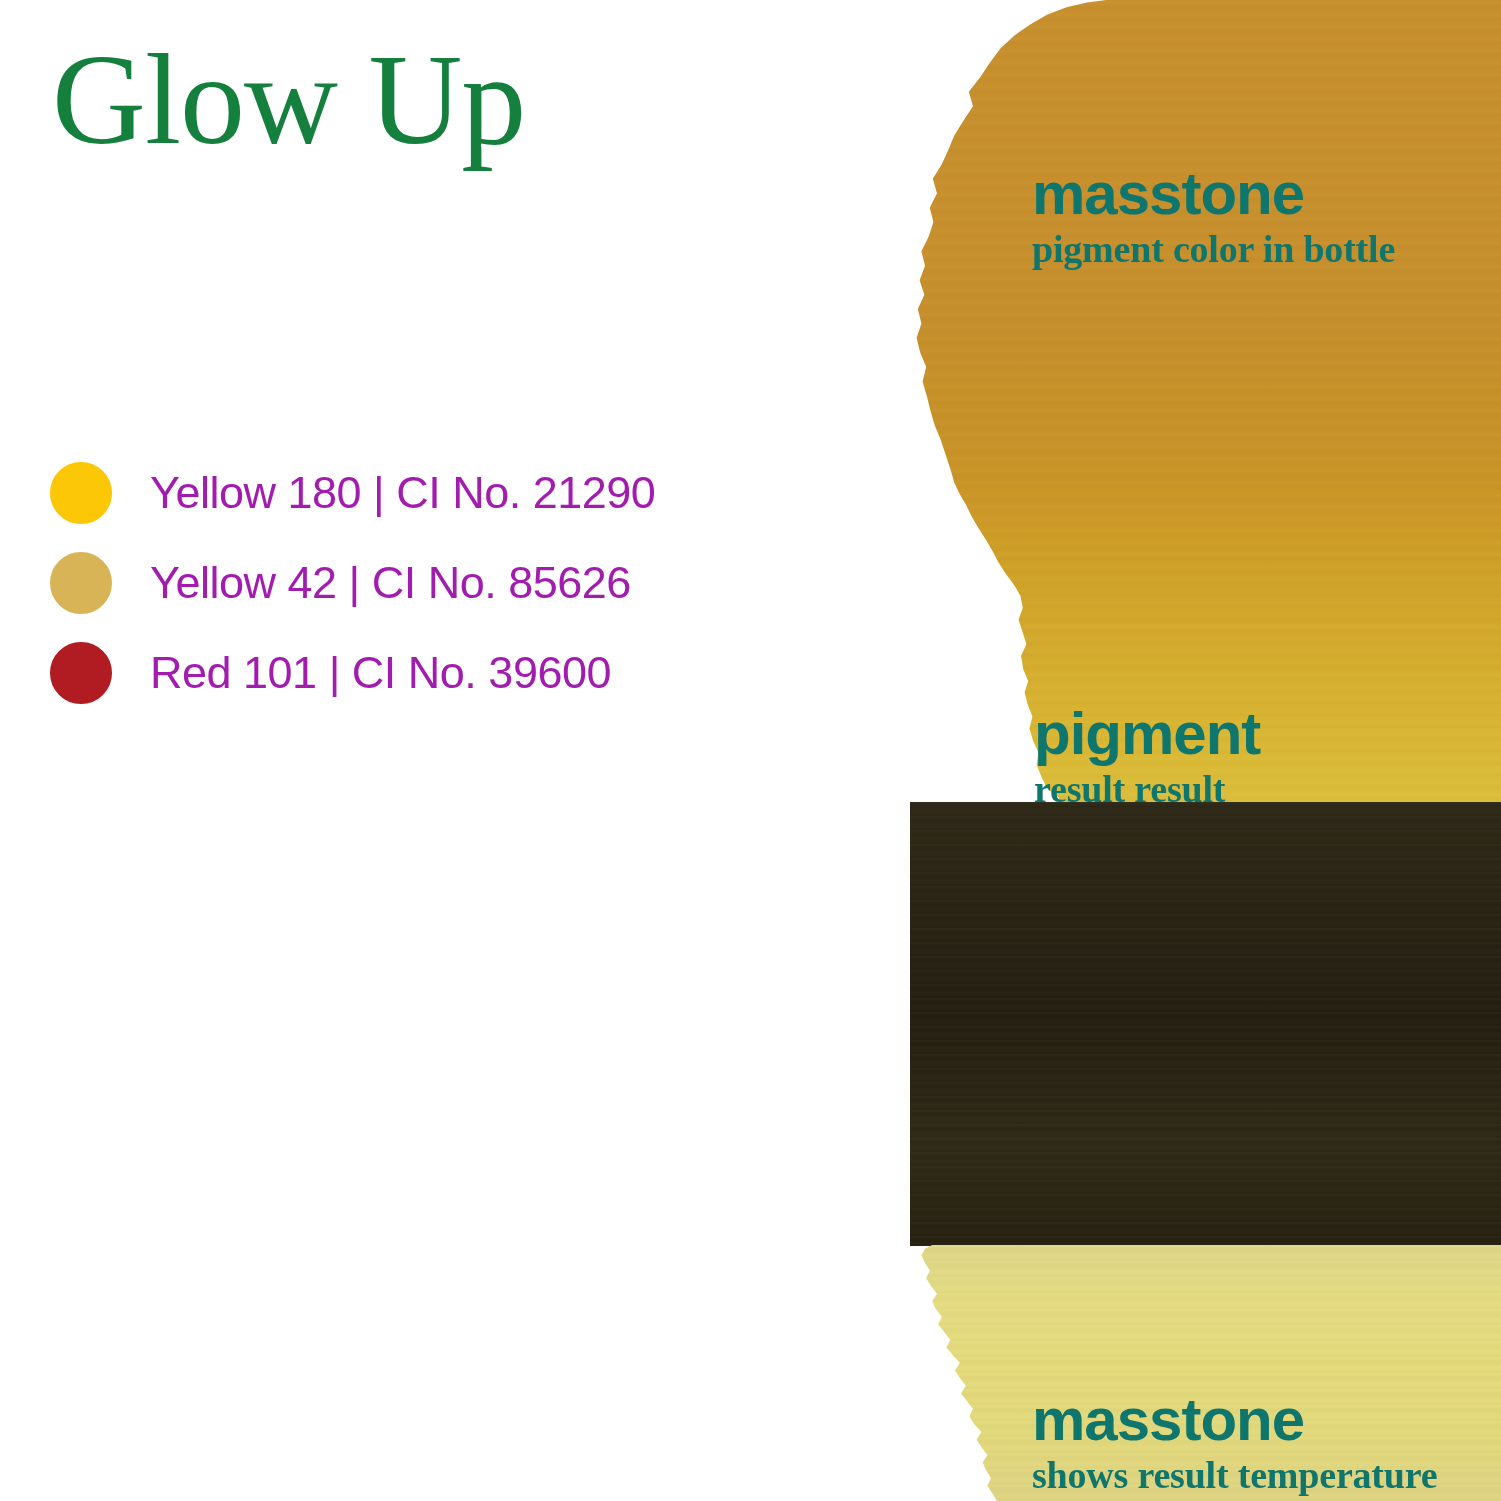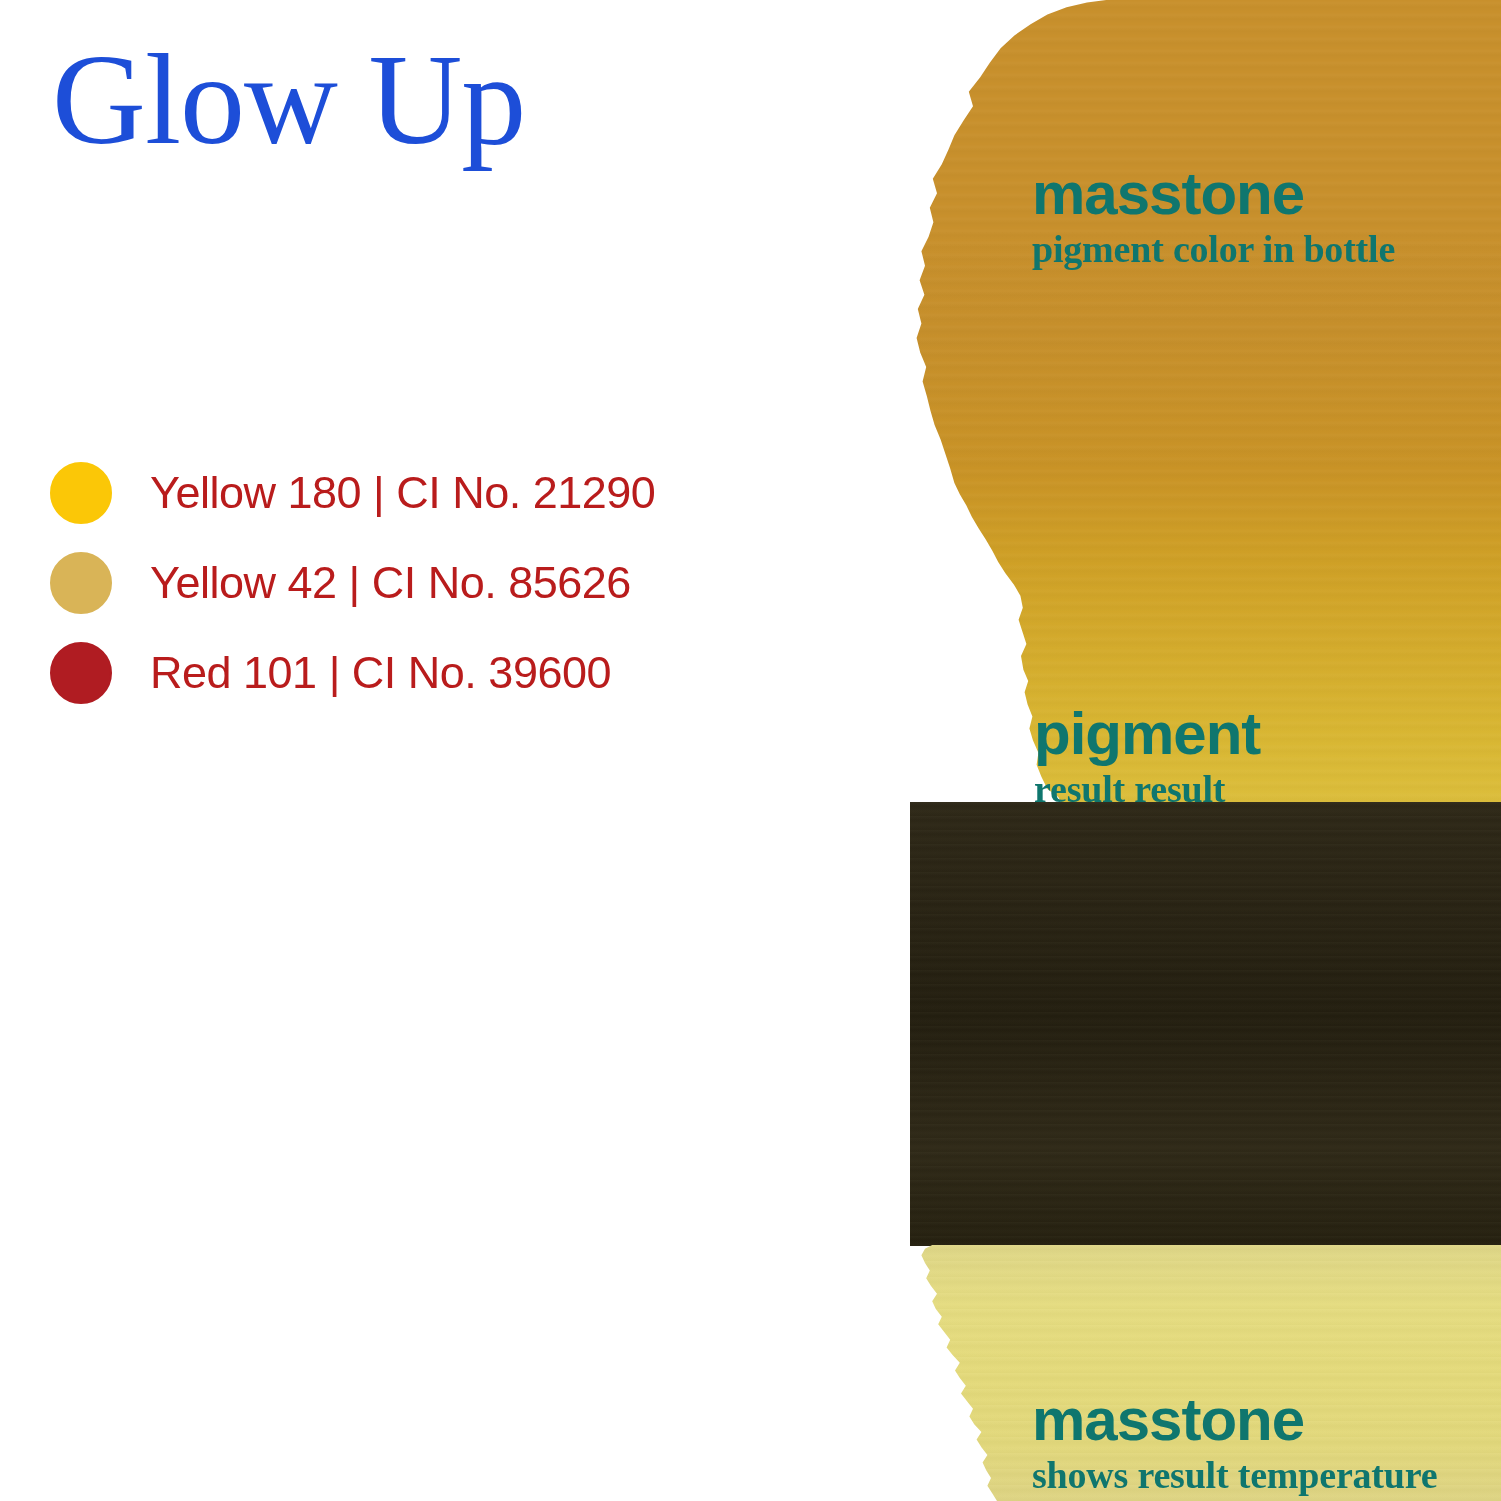--- a/index.html
+++ b/index.html
@@ -23,21 +23,21 @@
 
   
   #title {
     position: absolute;
     left: 52px;
     top: 34px;
     font-family: "Liberation Serif", "DejaVu Serif", serif;
     font-size: 130px;
     line-height: 1.0;
     font-weight: 400;
-    color: #1d4ed8;
+    color: #15803d;
     letter-spacing: -1px;
     white-space: nowrap;
   }
 
   #pigment-list {
     position: absolute;
     left: 50px;
     top: 448px;
     width: 820px;
   }
@@ -52,21 +52,21 @@
     height: 62px;
     border-radius: 50%;
     flex: 0 0 auto;
     box-sizing: border-box;
   }
   .pigment-label {
     margin-left: 38px;
     font-family: "Liberation Sans", sans-serif;
     font-size: 45px;
     font-weight: 400;
-    color: #b91c1c;
+    color: #a21caf;
     white-space: nowrap;
     letter-spacing: -0.5px;
   }
 
   
   #swatch-column {
     position: absolute;
     left: 0;
     top: 0;
     width: 1501px;

